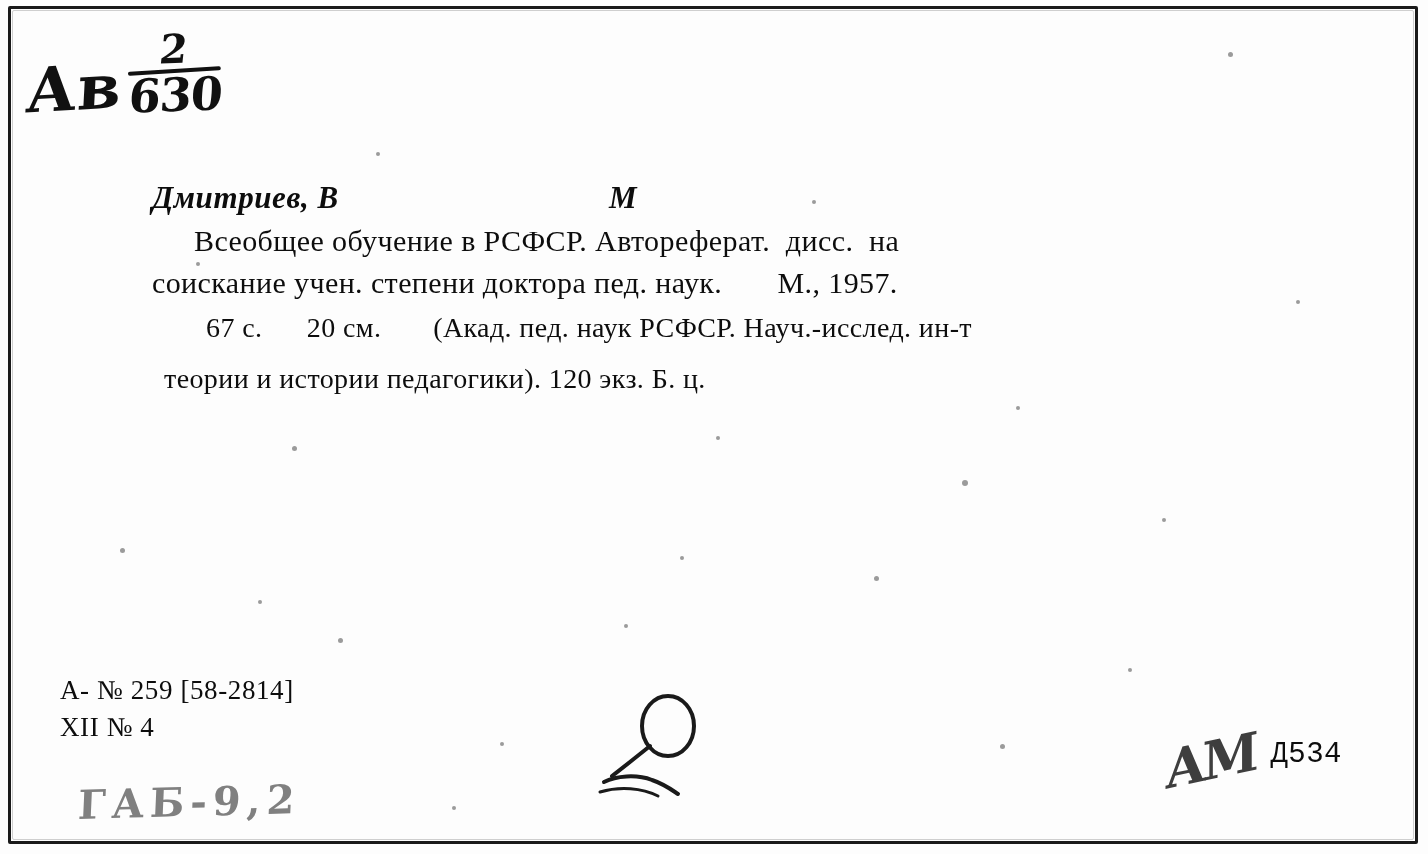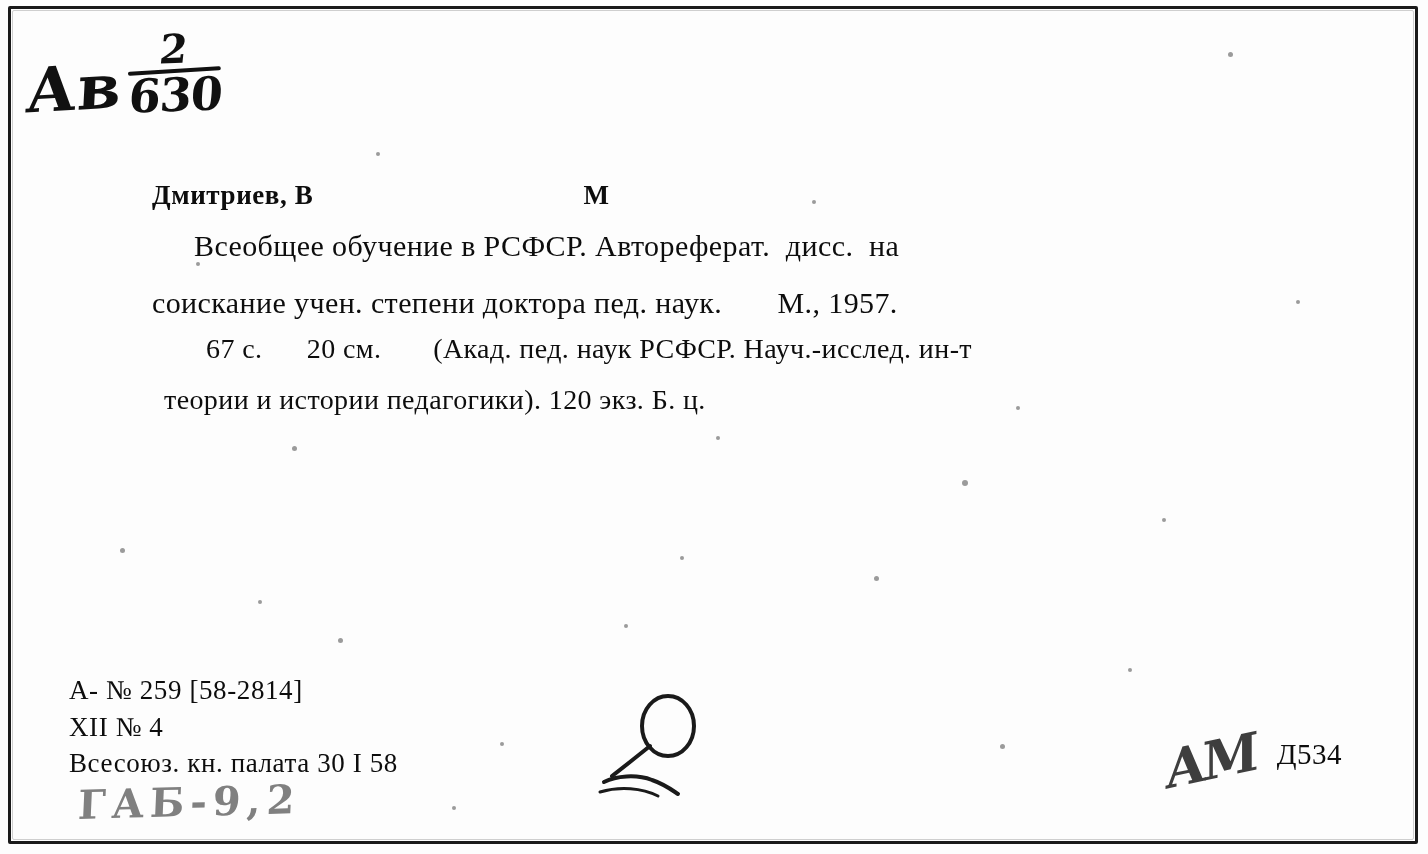--- a/index.html
+++ b/index.html
@@ -99,37 +99,38 @@
   .rec-line {
     font-family: "Liberation Serif", serif;
     font-size: 30px;
     line-height: 1.32;
     letter-spacing: 0.4px;
     white-space: pre;
     color: #0d0d0d;
   }
   .rec-line.author {
     font-weight: 700;
-    font-size: 27px;
+    font-size: 31px;
     letter-spacing: 0.6px;
+    font-style: italic;
   }
   .rec-line.author .marker {
     display: inline-block;
     margin-left: 270px;
     font-weight: 700;
   }
-  .rec-line.t1 { margin-top: 12px; padding-left: 42px; }
-  .rec-line.t2 { margin-top: 18px; padding-left: 0px; }
+  .rec-line.t1 { margin-top: 2px; padding-left: 42px; }
+  .rec-line.t2 { margin-top: 2px; padding-left: 0px; }
   .rec-line.t3 { margin-top: 8px; padding-left: 54px; font-size: 28px; }
   .rec-line.t4 { margin-top: 14px; padding-left: 12px; font-size: 28px; }
 
   
   .registration {
     position: absolute;
-    left: 69px;
+    left: 60px;
     top: 672px;
   }
   .reg-line {
     font-family: "Liberation Serif", serif;
     font-size: 27px;
     line-height: 1.36;
     letter-spacing: 0.6px;
     white-space: pre;
     color: #0d0d0d;
   }
@@ -146,21 +147,21 @@
     color: #6b6b6b;
     transform: rotate(-1.5deg) skewX(-4deg);
     opacity: 0.85;
   }
 
   
   .call-number {
     position: absolute;
     right: 86px;
     top: 738px;
-    font-family: Liberation Serif, serif;
+    font-family: Liberation Mono, monospace;
     font-size: 29px;
     letter-spacing: 0.5px;
     color: #0d0d0d;
   }
 
   
   .signature {
     position: absolute;
     right: 172px;
     top: 730px;
@@ -212,21 +213,20 @@
     <div class="rec-line author"><span>Дмитриев, В</span><span class="marker">М</span></div>
     <div class="rec-line t1">Всеобщее обучение в РСФСР. Автореферат.  дисс.  на</div>
     <div class="rec-line t2">соискание учен. степени доктора пед. наук.       М., 1957.</div>
     <div class="rec-line t3">67 с.      20 см.       (Акад. пед. наук РСФСР. Науч.-исслед. ин-т</div>
     <div class="rec-line t4">теории и истории педагогики). 120 экз. Б. ц.</div>
   </div>
 
   <div class="registration">
     <div class="reg-line">А- № 259 [58-2814]</div>
     <div class="reg-line">XII № 4</div>
-    <div class="reg-line">Всесоюз. кн. палата 30 I 58</div>
   </div>
 
   <div class="pencil-note">ГАБ-9,2</div>
 
   <svg class="scribble" viewBox="0 0 140 130" xmlns="http://www.w3.org/2000/svg">
     <ellipse cx="78" cy="36" rx="26" ry="30" fill="none" stroke="#1a1a1a" stroke-width="4"></ellipse>
     <path d="M60 56 C 40 72, 30 80, 22 86" fill="none" stroke="#1a1a1a" stroke-width="4" stroke-linecap="round"></path>
     <path d="M14 92 C 26 86, 46 84, 62 90 C 74 94, 82 100, 88 104" fill="none" stroke="#1a1a1a" stroke-width="4" stroke-linecap="round"></path>
     <path d="M10 102 C 30 96, 52 98, 68 106" fill="none" stroke="#1a1a1a" stroke-width="3" stroke-linecap="round"></path>
   </svg>

